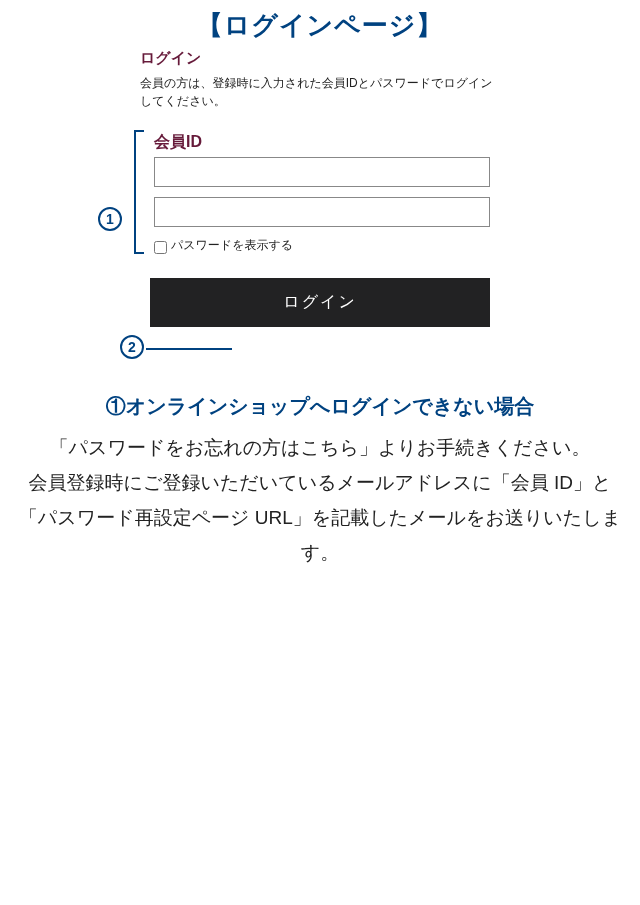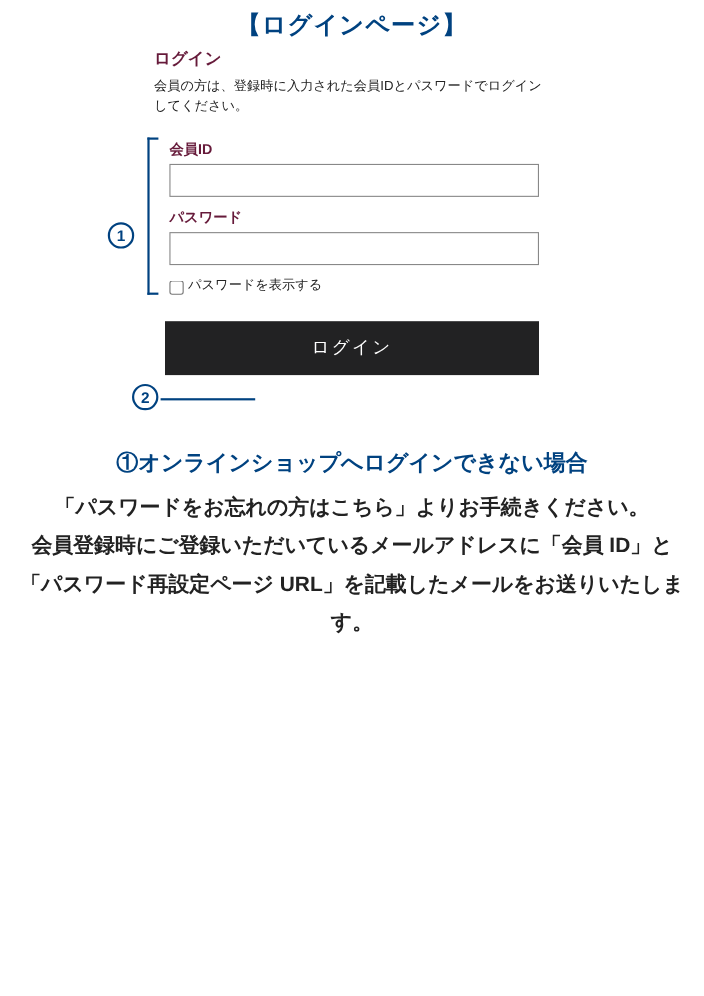--- a/index.html
+++ b/index.html
@@ -8,21 +8,21 @@
       padding: 0;
     }
     body {
       font-family: "Hiragino Sans", "Hiragino Kaku Gothic ProN", Meiryo, sans-serif;
       width: 640px;
       background: #fff;
       color: #333;
     }
     .page-title {
       color: #004280;
-      font-size: 22px;
+      font-size: 26px;
       font-weight: bold;
       text-align: center;
       margin: 8px 0 6px;
       letter-spacing: 1px;
     }
     .login-section {
       width: 360px;
       margin: 0 auto;
       position: relative;
     }
@@ -37,21 +37,21 @@
       color: #222;
       line-height: 1.5;
       margin-bottom: 12px;
     }
     .form-block {
       position: relative;
       padding: 10px 10px 6px 14px;
     }
     .field-label {
       color: #661a3a;
-      font-size: 13px;
+      font-size: 16px;
       font-weight: bold;
       margin-bottom: 4px;
       display: block;
     }
     .text-input {
       width: 100%;
       height: 30px;
       border: 1px solid #888;
       padding: 2px 5px;
       font-size: 13px;
@@ -179,21 +179,20 @@
   <div class="login-heading">ログイン</div>
   <div class="login-desc">会員の方は、登録時に入力された会員IDとパスワードでログインしてください。</div>
 
   <div class="form-block">
     <div class="annot-bracket-1"></div>
     <div class="annot-num-1">1</div>
 
     <label class="field-label">会員ID</label>
     <input type="text" class="text-input" value="" style="">
 
-    <label class="field-label">パスワード</label>
     <input type="password" class="text-input" value="" style="">
 
     <div class="checkbox-row">
       <input type="checkbox" style="">
       <span>パスワードを表示する</span>
     </div>
   </div>
 
   <button class="login-button">ログイン</button>
 
@@ -202,15 +201,15 @@
     <div class="annot-num-2">2</div>
     <div class="annot-line-2"></div>
   </div>
 </div>
 
 <div class="instructions">
   <div class="inst-heading">
     <span>①</span><span>オンラインショップへログインできない場合</span>
   </div>
 
-  <div class="inst-body" style="white-space:pre-line;font-weight:bold;">「パスワードをお忘れの方はこちら」よりお手続きください。
+  <div class="inst-body" style="white-space:pre-line;">「パスワードをお忘れの方はこちら」よりお手続きください。
 会員登録時にご登録いただいているメールアドレスに「会員 ID」と「パスワード再設定ページ URL」を記載したメールをお送りいたします。</div>
 </div>
 
 </body></html>

